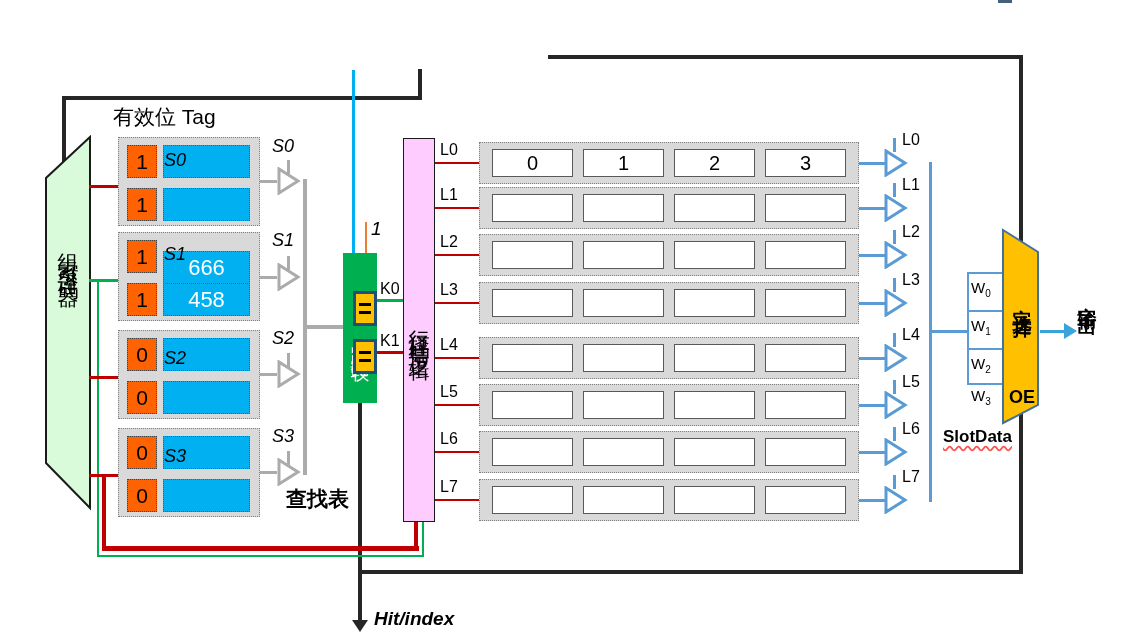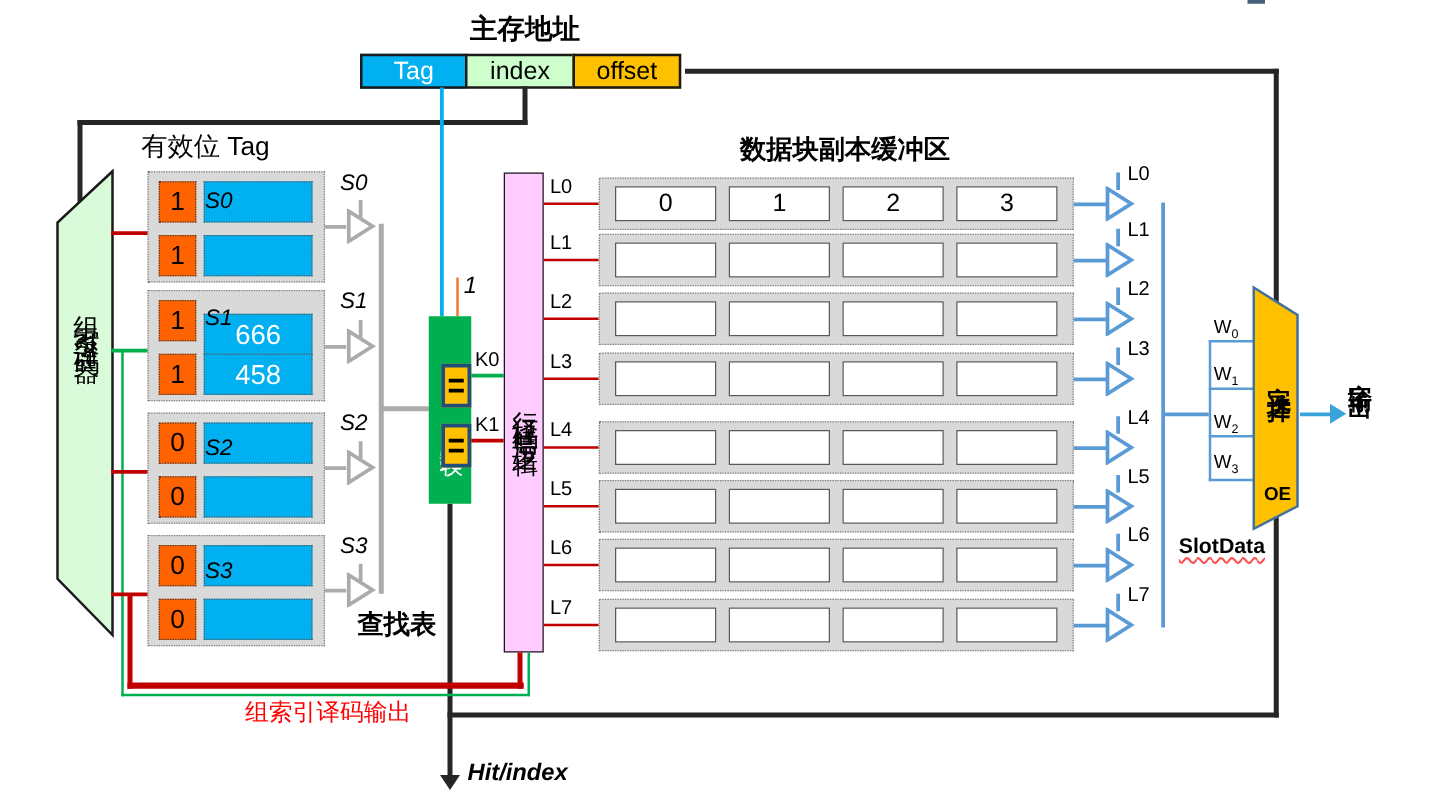--- a/index.html
+++ b/index.html
@@ -40,42 +40,36 @@
   .cmp .b{position:absolute;left:3px;width:12px;height:3px;background:#000;}
 
   .llabel{position:absolute;font-size:16px;}
 
   .bufrow{position:absolute;left:479px;width:380px;height:42px;background:#D9D9D9;
           border:1px dotted #7f7f7f;box-sizing:border-box;display:flex;
           align-items:center;padding:0 12px;gap:10px;}
   .bufcell{flex:1;height:26px;background:#fff;border:1px solid #595959;
            text-align:center;font-size:20px;line-height:26px;}
 
-  .wlabel{position:absolute;font-size:15px;}
+  .wlabel{position:absolute;font-size:15px;margin-top:26px;}
   .wlabel sub{font-size:10px;}
 
   .arrow-r{position:absolute;width:0;height:0;border-top:8px solid transparent;
            border-bottom:8px solid transparent;border-left:13px solid #3BA3DC;}
   .arrow-d{position:absolute;width:0;height:0;border-left:8px solid transparent;
            border-right:8px solid transparent;border-top:12px solid #262626;}
   .wavy{text-decoration:underline wavy #FF5050;text-underline-offset:3px;}
 </style>
 </head>
 <body>
 
 <div id="canvas">
 
   <div class="abs" style="left:998px;top:0;width:14px;height:3px;background:#44607a;"></div>
 
-  <div class="title">主存地址</div>
-  <div class="addr-row">
-    <div class="addr tagf">Tag</div>
-    <div class="addr idxf">index</div>
-    <div class="addr offf">offset</div>
-  </div>
 
   <div class="line" style="left:548px;top:55px;width:475px;height:4px;background:#262626;"></div>
   <div class="line" style="left:1019px;top:55px;width:4px;height:519px;background:#262626;"></div>
   <div class="line" style="left:358px;top:570px;width:665px;height:4px;background:#262626;"></div>
   <div class="line" style="left:358px;top:403px;width:4px;height:221px;background:#262626;"></div>
   <div class="line" style="left:418px;top:69px;width:4px;height:31px;background:#262626;"></div>
   <div class="line" style="left:62px;top:96px;width:360px;height:4px;background:#262626;"></div>
   <div class="line" style="left:62px;top:96px;width:4px;height:72px;background:#262626;"></div>
 
   <svg class="abs" style="left:44px;top:135px;" width="48" height="378" viewBox="0 0 48 378">
@@ -107,51 +101,49 @@
 
   <div class="line" style="left:377px;top:299px;width:26px;height:3px;background:#00B050;"></div>
   <div class="line" style="left:377px;top:351px;width:26px;height:3px;background:#C00000;"></div>
   <div class="llabel" style="left:380px;top:280px;">K0</div>
   <div class="llabel" style="left:380px;top:332px;">K1</div>
 
   <div class="abs ctr" style="left:403px;top:138px;width:32px;height:384px;background:#FFCCFF;border:1px solid #1a1a1a;box-sizing:border-box;">
     <div class="vtext" style="font-size:21px;letter-spacing:5px;">行译码信号逻辑</div>
   </div>
 
-  <div class="abs bold" style="left:592px;top:105px;font-size:21px;">数据块副本缓冲区</div>
 
   <div class="line" style="left:929px;top:162px;width:3px;height:340px;background:#5B9BD5;"></div>
   <div class="line" style="left:931px;top:330px;width:36px;height:3px;background:#5B9BD5;"></div>
 
   <div class="line" style="left:967px;top:272px;width:2px;height:113px;background:#5B9BD5;"></div>
   <div class="line" style="left:967px;top:272px;width:36px;height:2px;background:#5B9BD5;"></div>
   <div class="line" style="left:967px;top:310px;width:36px;height:2px;background:#5B9BD5;"></div>
   <div class="line" style="left:967px;top:348px;width:36px;height:2px;background:#5B9BD5;"></div>
   <div class="line" style="left:967px;top:383px;width:36px;height:2px;background:#5B9BD5;"></div>
 
   <svg class="abs" style="left:1001px;top:228px;" width="40" height="198" viewBox="0 0 40 198">
     <polygon points="2,2 37,24 37,177 2,195" fill="#FFC000" stroke="#41719C" stroke-width="2"></polygon>
   </svg>
   <div class="abs vtext bold" style="left:1009px;top:294px;font-size:19px;letter-spacing:5px;">字选择</div>
-  <div class="abs bold" style="left:1008px;top:387px;width:28px;text-align:center;font-size:15px;">OE</div>
+  <div class="abs bold" style="left:1008px;top:387px;width:28px;text-align:center;font-size:18px;">OE</div>
 
   <div class="line" style="left:1040px;top:330px;width:26px;height:3px;background:#3BA3DC;"></div>
   <div class="arrow-r" style="left:1064px;top:323px;"></div>
   <div class="abs vtext bold" style="left:1074px;top:292px;font-size:19px;letter-spacing:4px;">字输出</div>
 
   <div class="abs bold wavy" style="left:943px;top:427px;font-size:17px;">SlotData</div>
 
   <div class="line" style="left:97px;top:280px;width:2px;height:277px;background:#00B050;"></div>
   <div class="line" style="left:97px;top:555px;width:327px;height:2px;background:#00B050;"></div>
   <div class="line" style="left:422px;top:522px;width:2px;height:35px;background:#00B050;"></div>
   <div class="line" style="left:102px;top:476px;width:4px;height:75px;background:#C00000;"></div>
   <div class="line" style="left:102px;top:546px;width:317px;height:5px;background:#C00000;"></div>
   <div class="line" style="left:414px;top:522px;width:4px;height:29px;background:#C00000;"></div>
 
-  <div class="abs" style="left:196px;top:557px;font-size:19px;color:#FF0000;">组索引译码输出</div>
   <div class="arrow-d" style="left:352px;top:620px;"></div>
   <div class="abs bold ital" style="left:374px;top:608px;font-size:19px;">Hit/index</div>
 
 <div style="left:118px;top:137px;" class="set-block">
       <div class="vbox" style="top: 7px;">1</div>
       <div class="tbox" style="top: 7px;"></div>
       <div class="vbox" style="top: 50px;">1</div>
       <div class="tbox" style="top: 50px;"></div>
     </div>
     <div style="position:absolute;left:89px;top:185px;width:29px;height:3px;background:#C00000;"></div>

